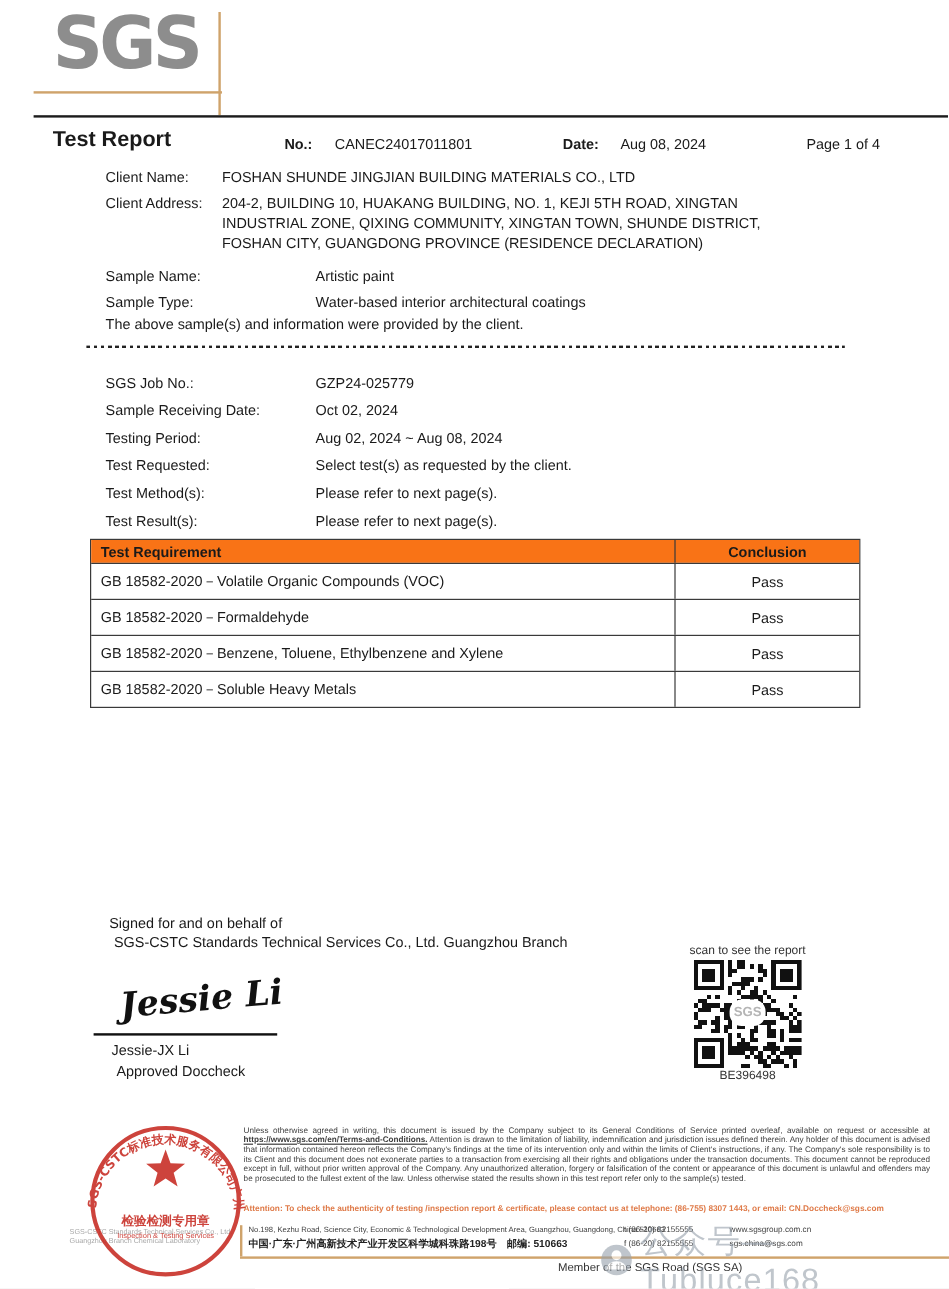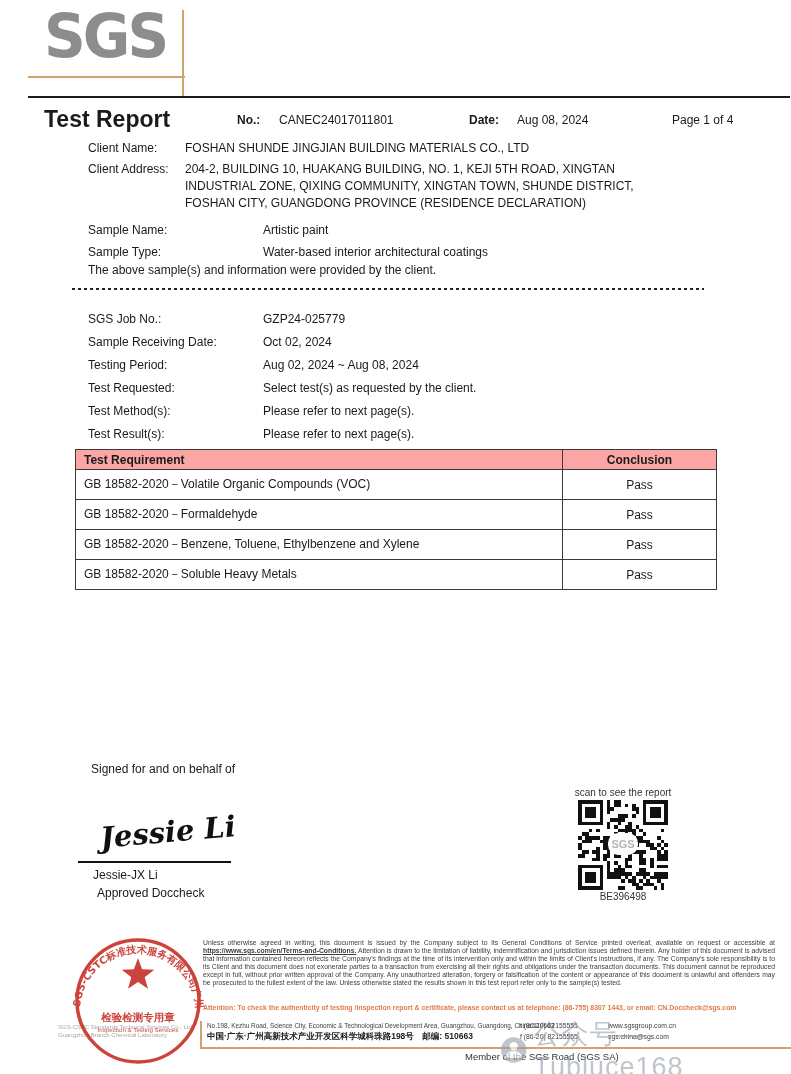--- a/index.html
+++ b/index.html
@@ -11,21 +11,21 @@
   }
   .abs { position:absolute; }
   .b { font-weight:bold; }
   .t12 { font-size:12px; line-height:17px;padding-left:13px; }
   .logo {
     font-family:"DejaVu Sans", sans-serif; font-weight:bold;
     font-size:58px; letter-spacing:-3px; color:#8d8d8d; transform:scaleY(1.04);
   }
   .tanline { background:#cfa36b; }
   .toprule { background:#1c1c1c; }
-  .title { font-size:23px; font-weight:bold; }
+  .title { font-size:18px; font-weight:bold; }
   .dashsep {
     height:2px;
     background:repeating-linear-gradient(90deg,#222 0 3px,transparent 3px 6px);
   }
   
   .rtable { left:75px; top:449px; width:642px; border:1px solid #3a3a3a; }
   .rrow { display:flex; border-top:1px solid #3a3a3a; height:30px; align-items:center; }
   .rrow.head { border-top:none; height:19px; background:#c7c7c7; }
   .cell-req { width:487px; border-right:1px solid #3a3a3a; padding-left:8px; font-size:12px; height:100%; display:flex; align-items:center; }
   .cell-con { flex:1; text-align:center; font-size:12px; }
@@ -93,21 +93,21 @@
   <span class="abs t12" style="left:75px; top:357px;">Testing Period:</span>
   <span class="abs t12" style="left:250px; top:357px;">Aug 02, 2024 ~ Aug 08, 2024</span>
   <span class="abs t12" style="left:75px; top:380px;">Test Requested:</span>
   <span class="abs t12" style="left:250px; top:380px;">Select test(s) as requested by the client.</span>
   <span class="abs t12" style="left:75px; top:403px;">Test Method(s):</span>
   <span class="abs t12" style="left:250px; top:403px;">Please refer to next page(s).</span>
   <span class="abs t12" style="left:75px; top:426px;">Test Result(s):</span>
   <span class="abs t12" style="left:250px; top:426px;">Please refer to next page(s).</span>
 
   <div class="abs rtable">
-    <div class="rrow head" style="background: #fca5a5;">
+    <div class="rrow head" style="background: #f97316;">
       <div class="cell-req b">Test Requirement</div>
       <div class="cell-con b">Conclusion</div>
     </div>
     <div class="rrow">
       <div class="cell-req">GB 18582-2020－Volatile Organic Compounds (VOC)</div>
       <div class="cell-con">Pass</div>
     </div>
     <div class="rrow">
       <div class="cell-req">GB 18582-2020－Formaldehyde</div>
       <div class="cell-con">Pass</div>
@@ -116,20 +116,21 @@
       <div class="cell-req">GB 18582-2020－Benzene, Toluene, Ethylbenzene and Xylene</div>
       <div class="cell-con">Pass</div>
     </div>
     <div class="rrow">
       <div class="cell-req">GB 18582-2020－Soluble Heavy Metals</div>
       <div class="cell-con">Pass</div>
     </div>
   </div>
 
   <span class="abs t12" style="left:78px; top:761px;">Signed for and on behalf of</span>
+  <span class="abs t12" style="left:82px; top:777px;">SGS-CSTC Standards Technical Services Co., Ltd. Guangzhou Branch</span>
   <span class="abs sig-script" style="left:100px; top:815px;">Jessie Li</span>
   <div class="abs" style="left:78px; top:861px; width:153px; height:2px; background:#111;"></div>
   <span class="abs t12" style="left:80px; top:867px;">Jessie-JX Li</span>
   <span class="abs t12" style="left:84px; top:885px;">Approved Doccheck</span>
 
   <span class="abs smallcap" style="left:568px; top:787px;">scan to see the report</span>
   <div class="abs qr-wrap">
     <svg id="qr-svg" width="90" height="90" viewBox="0 0 25 25" shape-rendering="crispEdges">
         <rect x="0" y="0" width="25" height="25" fill="#fff"></rect>
         <rect x="8" y="0" width="1" height="1" fill="#111"></rect>

